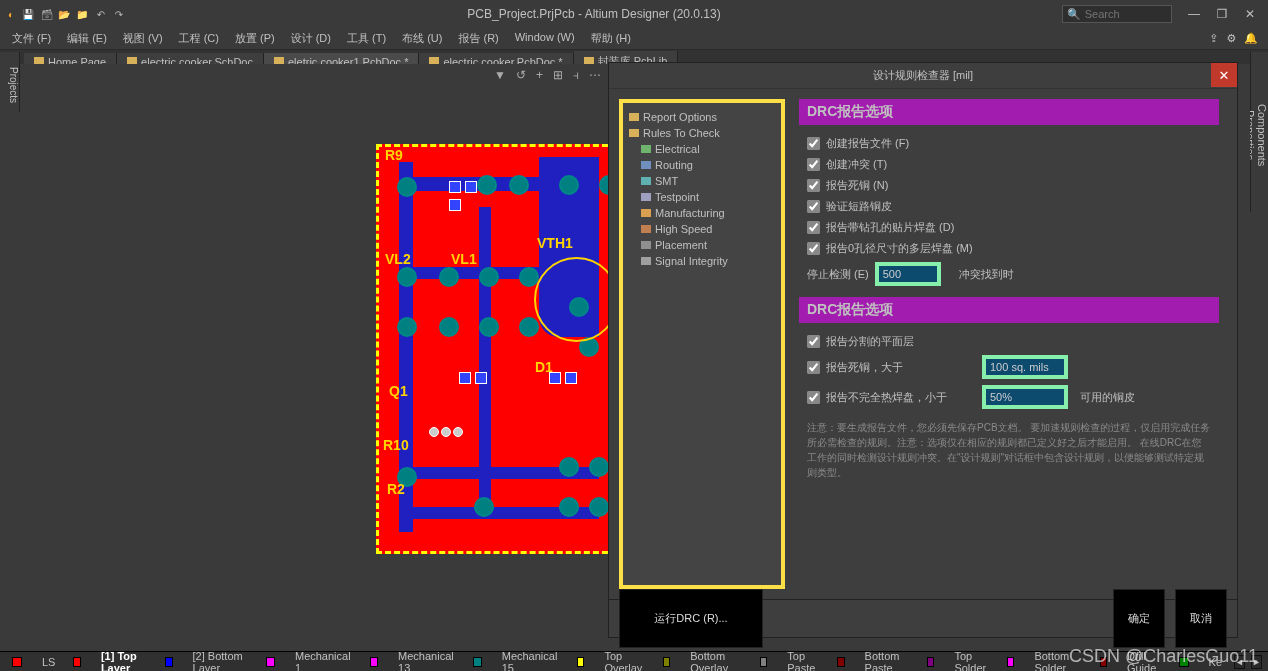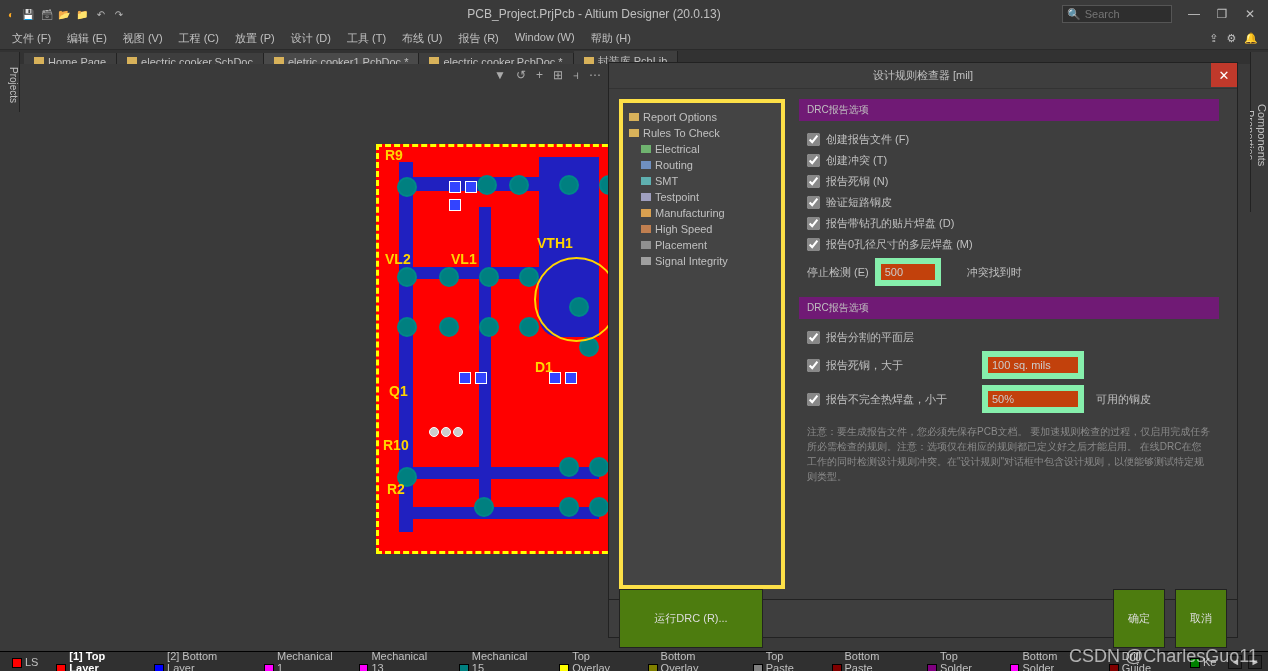--- a/index.html
+++ b/index.html
@@ -34,32 +34,32 @@
 .outline{position:absolute;border:2px solid #ffd400;border-radius:50%}
 .dialog{position:absolute;left:608px;top:62px;width:630px;height:576px;background:#3e3e3e;border:1px solid #222;display:flex;flex-direction:column}
 .dialog-title{height:26px;background:#3e3e3e;display:flex;align-items:center;justify-content:center;position:relative;border-bottom:1px solid #333}
 .dialog-title .close{position:absolute;right:0;top:0;width:26px;height:24px;background:#c0392b;color:#fff;display:flex;align-items:center;justify-content:center;cursor:pointer;font-size:13px}
 .dialog-body{flex:1;display:flex;gap:0;padding:10px}
 .dlg-left{width:166px;background:#444;border:4px solid #fde047;padding:6px 4px}
 .dlg-left .item{padding:2px 2px 2px 14px;cursor:pointer;display:flex;align-items:center;gap:4px}
 .dlg-left .item.root{padding-left:2px}
 .dlg-left .ico{width:10px;height:8px;display:inline-block}
 .dlg-right{flex:1;padding:0 8px 0 14px;overflow:auto}
-.sect-h{background:#701a75;padding:4px 8px;margin-bottom:8px;font-weight:normal;font-size:10px}
+.sect-h{background:#a21caf;padding:4px 8px;margin-bottom:8px;font-weight:bold;font-size:14px}
 .chk-row{display:flex;align-items:center;gap:6px;padding:3px 8px}
 .chk-row input{accent-color:#888}
 .chk-row .label{flex:initial}
-.inp{width:66px;background:#c2410c;border:6px solid #86efac;padding:2px 4px;color:#ccc;font-size:11px;outline:0}
-.inp.wide{width:102px}
+.inp{width:66px;background:#0c4a6e;border:4px solid #86efac;padding:2px 4px;color:#ccc;font-size:11px;outline:0}
+.inp.wide{width:86px}
 .note{color:#8a8a8a;font-size:10px;padding:8px;line-height:1.5}
 .dialog-footer{height:38px;border-top:1px solid #222;display:flex;align-items:center;padding:0 10px;gap:10px}
-.btn{background:#4d7c0f;border:1px solid #222;padding:21px 14px;cursor:pointer;color:#ddd;font-size:11px}
+.btn{background:#000000;border:1px solid #222;padding:21px 14px;cursor:pointer;color:#ddd;font-size:11px}
 .btn.wide{width:144px;text-align:center}
 .statusbar{position:absolute;left:0;right:0;bottom:0;height:20px;background:#303030;display:flex;align-items:center;padding:0 6px;gap:6px;border-top:1px solid #000}
-.layer-chip{display:flex;align-items:flex-end;gap:3px;padding:0 6px;cursor:pointer}
+.layer-chip{display:flex;align-items:center;gap:20px;padding:0 6px;cursor:pointer}
 .layer-chip .sw{width:10px;height:10px;border:1px solid #000}
 .watermark{position:absolute;right:10px;bottom:4px;color:#e8e8e8;font-size:18px;opacity:.7;pointer-events:none}
 .arrow{background:#2a2a2a;border:1px solid #111;width:14px;height:14px;display:flex;align-items:center;justify-content:center;font-size:9px;cursor:pointer}
 </style>
 </head>
 <body>
 
 <div class="titlebar">
   <div class="icons">
     <span style="color:#f9a825">◐</span>
@@ -267,21 +267,21 @@
             <span class="label">报告带钻孔的贴片焊盘 (D)</span>
           </div>
           <div class="chk-row">
             <input type="checkbox" checked="" style="">
             <span class="label">报告0孔径尺寸的多层焊盘 (M)</span>
           </div>
         </div>
       <div class="chk-row">
         <span>停止检测 (E)</span>
         <input class="inp" value="500" style="">
-        <span style="margin-left:20px">冲突找到时</span>
+        <span style="margin-left:12px">冲突找到时</span>
       </div>
       <div style="height:8px"></div>
       <div class="sect-h">DRC报告选项</div>
       <div class="chk-row">
           <input type="checkbox" checked="" style="">
           <span>报告分割的平面层</span>
         </div>
       <div class="chk-row">
         <input type="checkbox" checked="" style="">
         <span style="width:150px">报告死铜，大于</span>

